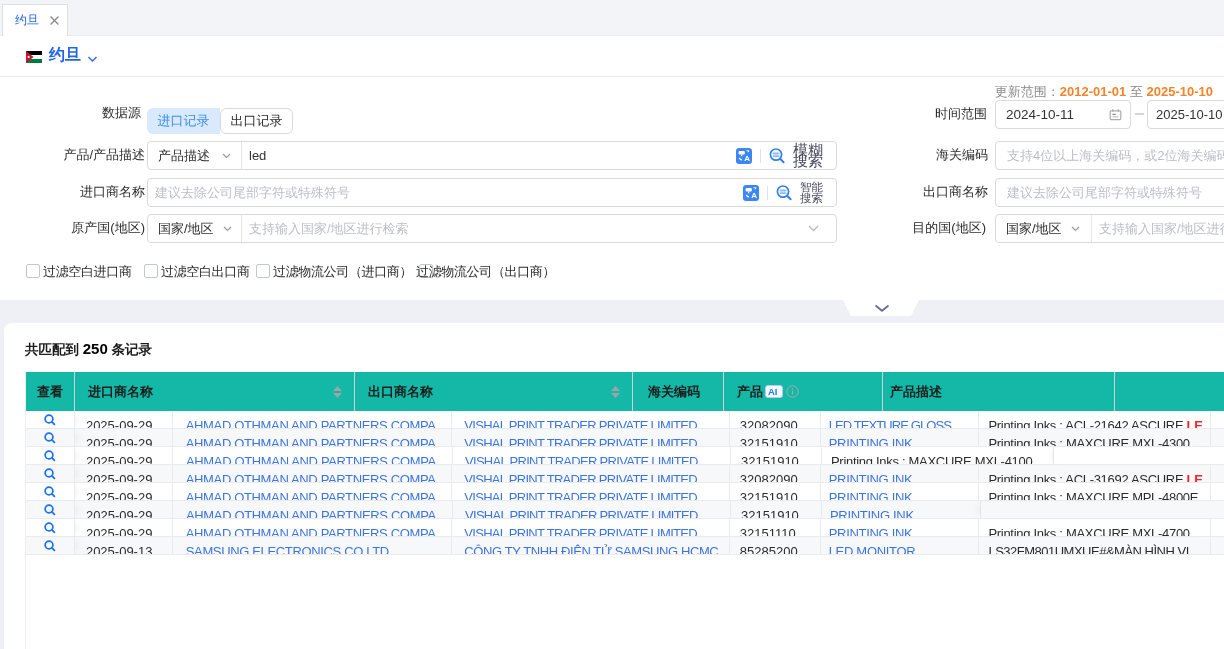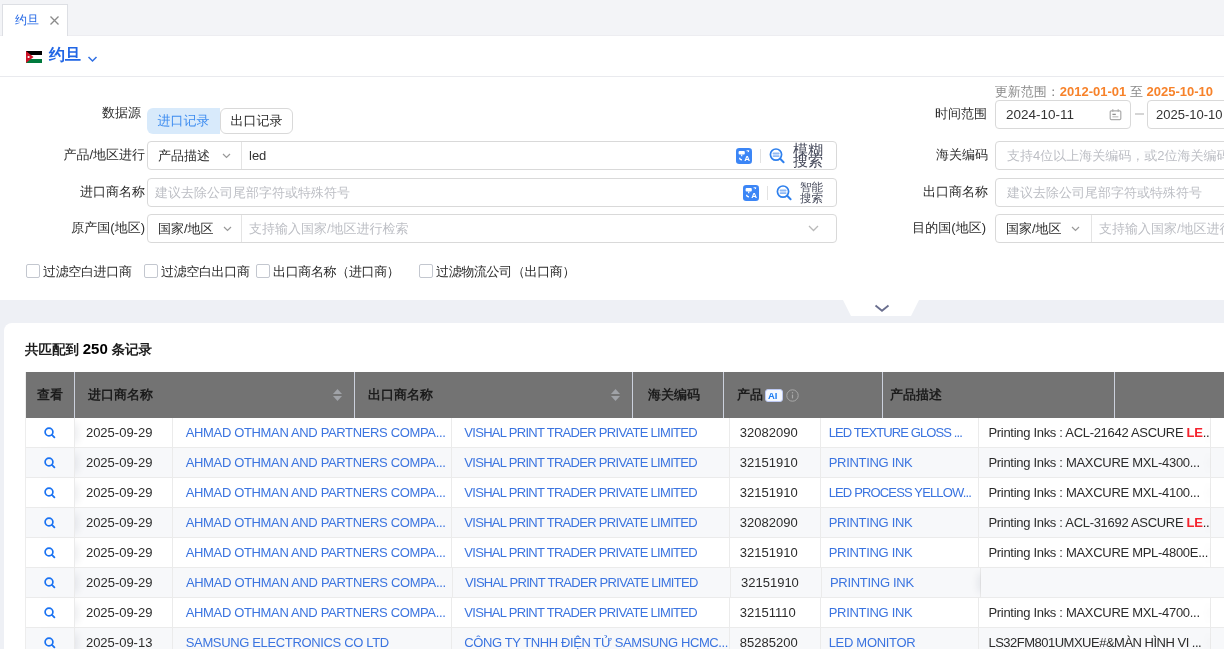--- a/index.html
+++ b/index.html
@@ -36,27 +36,27 @@
 
 #band{position:absolute;left:0;top:300px;width:1224px;height:349px;background:#eef0f5}
 #collapse{position:absolute;left:843px;top:300px;width:76px;height:16px;background:#fff;
   clip-path:polygon(0 0,100% 0,calc(100% - 8px) 100%,8px 100%)}
 
 #panel{position:absolute;left:4px;top:323px;width:1220px;height:326px;background:#fff;border-radius:8px 0 0 0}
 #cnt{position:absolute;left:25px;top:340px;font-size:13.5px;font-weight:bold;color:#1c1c1c}
 #cnt b{color:#000000;font-size:15px}
 
 #tbl{position:absolute;left:25px;top:372px;width:1199px;height:277px;overflow:hidden;font-size:13px;border-left:1px solid #ededed}
-.hrow{display:flex;height:46px;background:#737373}
+.hrow{display:flex;height:39px;background:#14b8a6}
 .hc{display:flex;align-items:center;border-right:1px solid #ccd1dd;padding-left:13px;font-weight:bold;color:#1c1c1c;position:relative}
 .row .w1{box-shadow:8px 0 8px -6px rgba(20,30,60,.10);position:relative}
 .row .w2{padding-left:11px}.row .w3{padding-left:13px;letter-spacing:-0.35px}
 .row .w4{padding-left:12px;letter-spacing:-0.7px}.row .w5{padding-left:10px}
 .row .w6{padding-left:8px;letter-spacing:-0.3px}.row .w7{padding-left:9px;letter-spacing:-0.3px}
-.row{display:flex;height:30px;background:#fff}
+.row{display:flex;height:18px;background:#fff}
 .row.alt{background:#f7f8fa}
 .c{display:block;line-height:29px;border-right:1px solid #ebebeb;border-bottom:1px solid #ebebeb;padding-left:13px;overflow:hidden;white-space:nowrap;color:#2b2b2b}
 .c.w1{display:flex;align-items:center;justify-content:center;padding-left:0}
 .lnk{color:#3b74e0}
 .w1{width:49px;justify-content:center;padding-left:0}
 .w2{width:98px}
 .w3{width:280px}
 .w4{width:278px}
 .w5{width:91px}
 .w6{width:159px}
@@ -105,21 +105,21 @@
   <svg style="position:absolute;right:8px;top:7px" width="13" height="13" viewBox="0 0 13 13">
       <rect x="1.2" y="2.8" width="10.6" height="8.8" rx="1" fill="none" stroke="#ababab" stroke-width="1.2"></rect>
       <path d="M3.8 1.2 v2.6 M9.2 1.2 v2.6" stroke="#ababab" stroke-width="1.2" fill="none"></path>
       <path d="M3.4 6.4 h3.4" stroke="#8f8f8f" stroke-width="1.3"></path>
       <path d="M3.4 8.8 h6" stroke="#c6c6c6" stroke-width="1.3"></path>
     </svg>
 </div>
 <div class="abs" style="left:1135px;top:113px;width:9px;height:2px;background:#d5d5d5"></div>
 <div class="ipt" style="left:1147px;top:100px;width:136px;padding-left:8px;font-size:13px">2025-10-10</div>
 
-<div class="lb" style="left:0;top:141px;width:145px">产品/地区进行</div>
+<div class="lb" style="left:0;top:141px;width:145px">产品/产品描述</div>
 <div class="ipt" style="left:147px;top:141px;width:690px;padding-left:0">
   <div style="width:93px;display:flex;align-items:center;padding-left:10px;color:#2b2b2b">产品描述
     <svg style="margin-left:12px" width="9" height="6" viewBox="0 0 9 6">
         <path d="M1 1 L4.5 4.5 L8 1" fill="none" stroke="#999" stroke-width="1.2"></path>
       </svg>
   </div>
   <div class="sel-div"></div>
   <div style="padding-left:7px;color:#333">led</div>
   <div style="position:absolute;right:13px;display:flex;align-items:center;gap:0">
     <svg width="16" height="16" viewBox="0 0 16 16">
@@ -191,23 +191,23 @@
   </div>
   <div class="sel-div"></div>
   <div class="ph" style="padding-left:7px">支持输入国家/地区进行…</div>
 </div>
 
 <div class="cb" style="left:26px"></div>
 <div class="cblb" style="left:43px">过滤空白进口商</div>
 <div class="cb" style="left:144px"></div>
 <div class="cblb" style="left:161px">过滤空白出口商</div>
 <div class="cb" style="left:256px"></div>
-<div class="cblb" style="left:273px">出口商名称（进口商）</div>
+<div class="cblb" style="left:273px">过滤物流公司（进口商）</div>
 <div class="cb" style="left:419px"></div>
-<div class="cblb" style="left:436px">过滤物流公司（出口商）</div>
+<div class="cblb" style="left:416px">过滤物流公司（出口商）</div>
 
 <div id="band"></div>
 <div id="collapse"></div>
 <svg class="abs" style="left:873px;top:304px" width="18" height="9" viewBox="0 0 18 9">
     <path d="M2.5 1.5 L9 6.8 L15.5 1.5" fill="none" stroke="#696e8e" stroke-width="1.8"></path>
   </svg>
 
 <div id="panel"></div>
 <div id="cnt">共匹配到 <b>250</b> 条记录</div>
 <div id="tbl">
@@ -277,21 +277,20 @@
   <div class="c w1">
         <svg width="12" height="12" viewBox="0 0 12 12">
           <circle cx="5" cy="5" r="3.9" fill="none" stroke="#1a72f2" stroke-width="1.7"></circle>
           <line x1="7.9" y1="7.9" x2="10.4" y2="10.4" stroke="#1a72f2" stroke-width="1.8" stroke-linecap="round"></line>
         </svg>
       </div>
   <div class="c w2">2025-09-29</div>
   <div class="c w3 lnk">AHMAD OTHMAN AND PARTNERS COMPA...</div>
   <div class="c w4 lnk">VISHAL PRINT TRADER PRIVATE LIMITED</div>
   <div class="c w5">32151910</div>
-  <div class="c w6 lnk" style="letter-spacing:-0.85px">LED PROCESS YELLOW...</div>
   <div class="c w7">Printing Inks : MAXCURE MXL-4100...</div>
   <div class="c w8" style="border-right:none"></div>
 </div>
 <div class="row alt">
   <div class="c w1">
         <svg width="12" height="12" viewBox="0 0 12 12">
           <circle cx="5" cy="5" r="3.9" fill="none" stroke="#1a72f2" stroke-width="1.7"></circle>
           <line x1="7.9" y1="7.9" x2="10.4" y2="10.4" stroke="#1a72f2" stroke-width="1.8" stroke-linecap="round"></line>
         </svg>
       </div>

